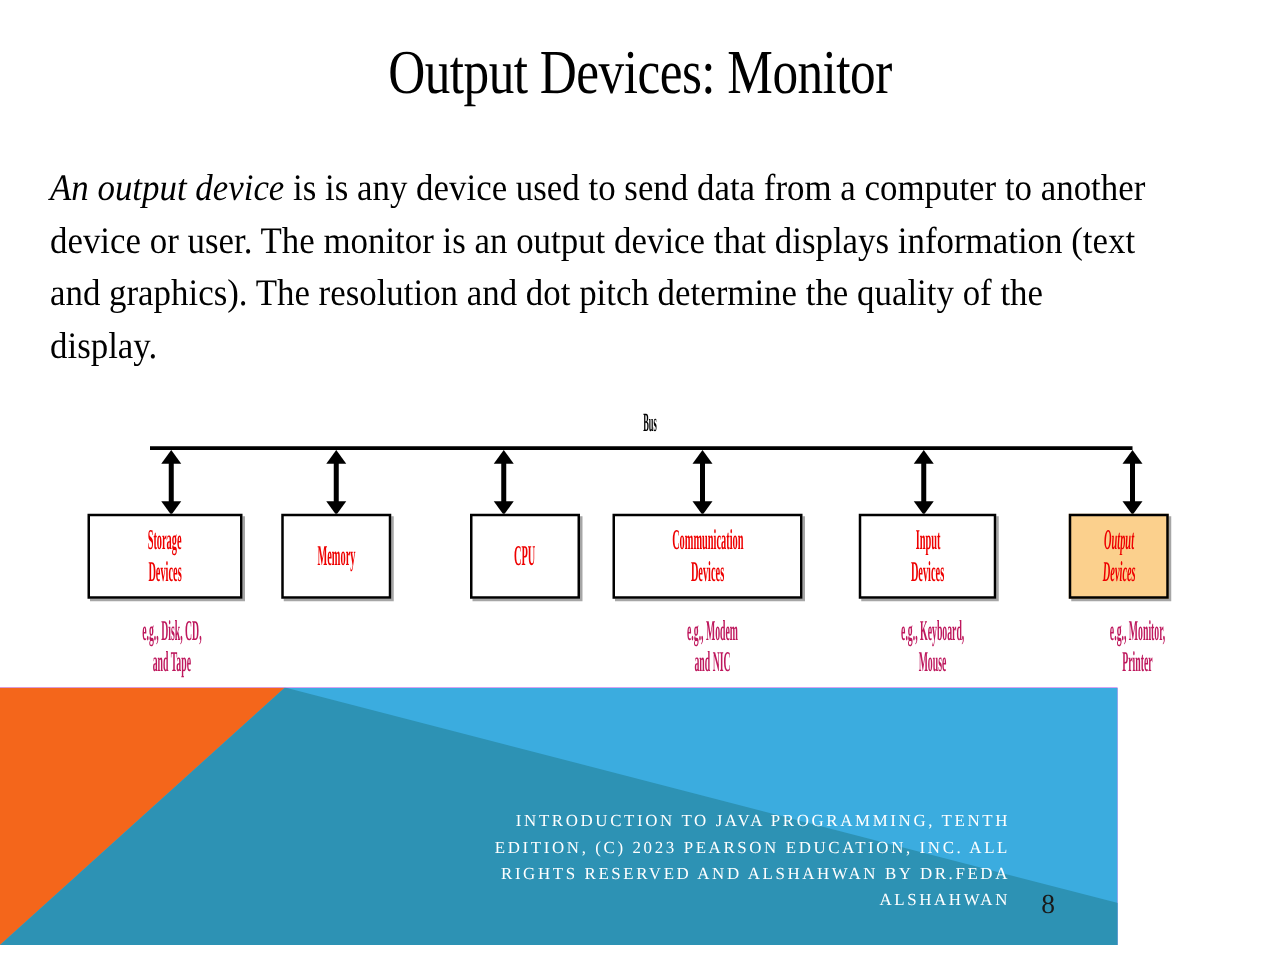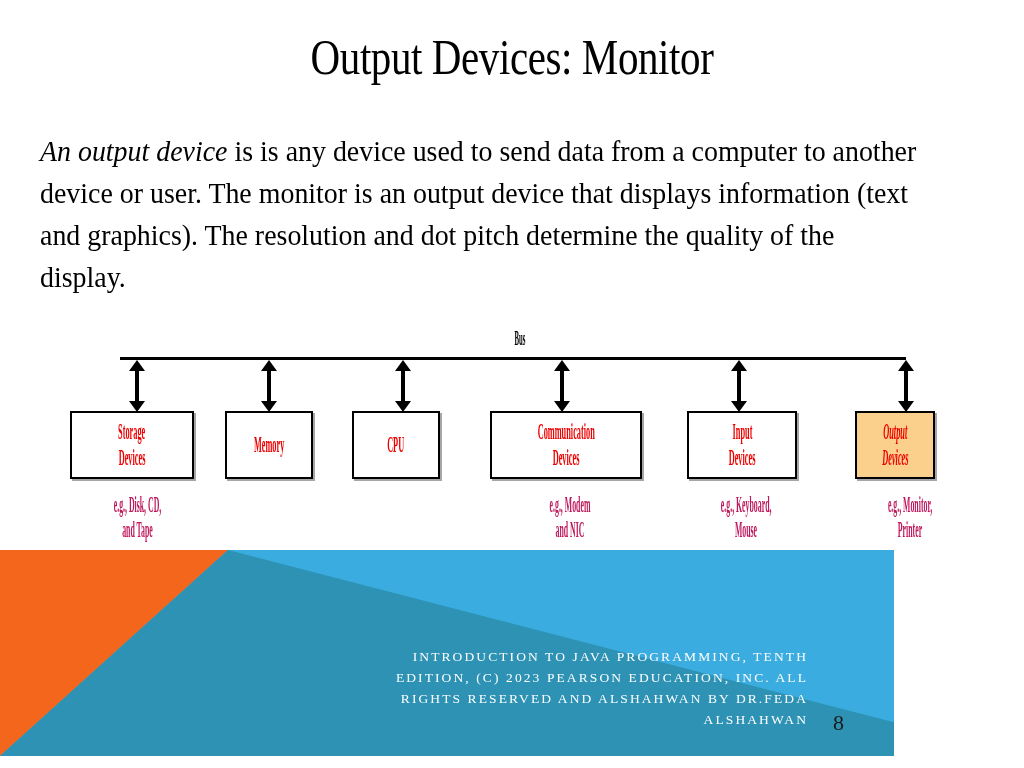--- a/index.html
+++ b/index.html
@@ -241,21 +241,21 @@
 
   <div class="node-box" style="left:70px; width:124px;">
     <span class="node-line">Storage</span>
     <span class="node-line">Devices</span>
   </div>
 
   <div class="node-box" style="left:225px; width:88px;">
     <span class="node-line">Memory</span>
   </div>
 
-  <div class="node-box" style="left:352px; width:88px;">
+  <div class="node-box" style="left:376px; width:88px;">
     <span class="node-line">CPU</span>
   </div>
 
   <div class="node-box" style="left:490px; width:152px;">
     <span class="node-line">Communication</span>
     <span class="node-line">Devices</span>
   </div>
 
   <div class="node-box" style="left:687px; width:110px;">
     <span class="node-line">Input</span>

